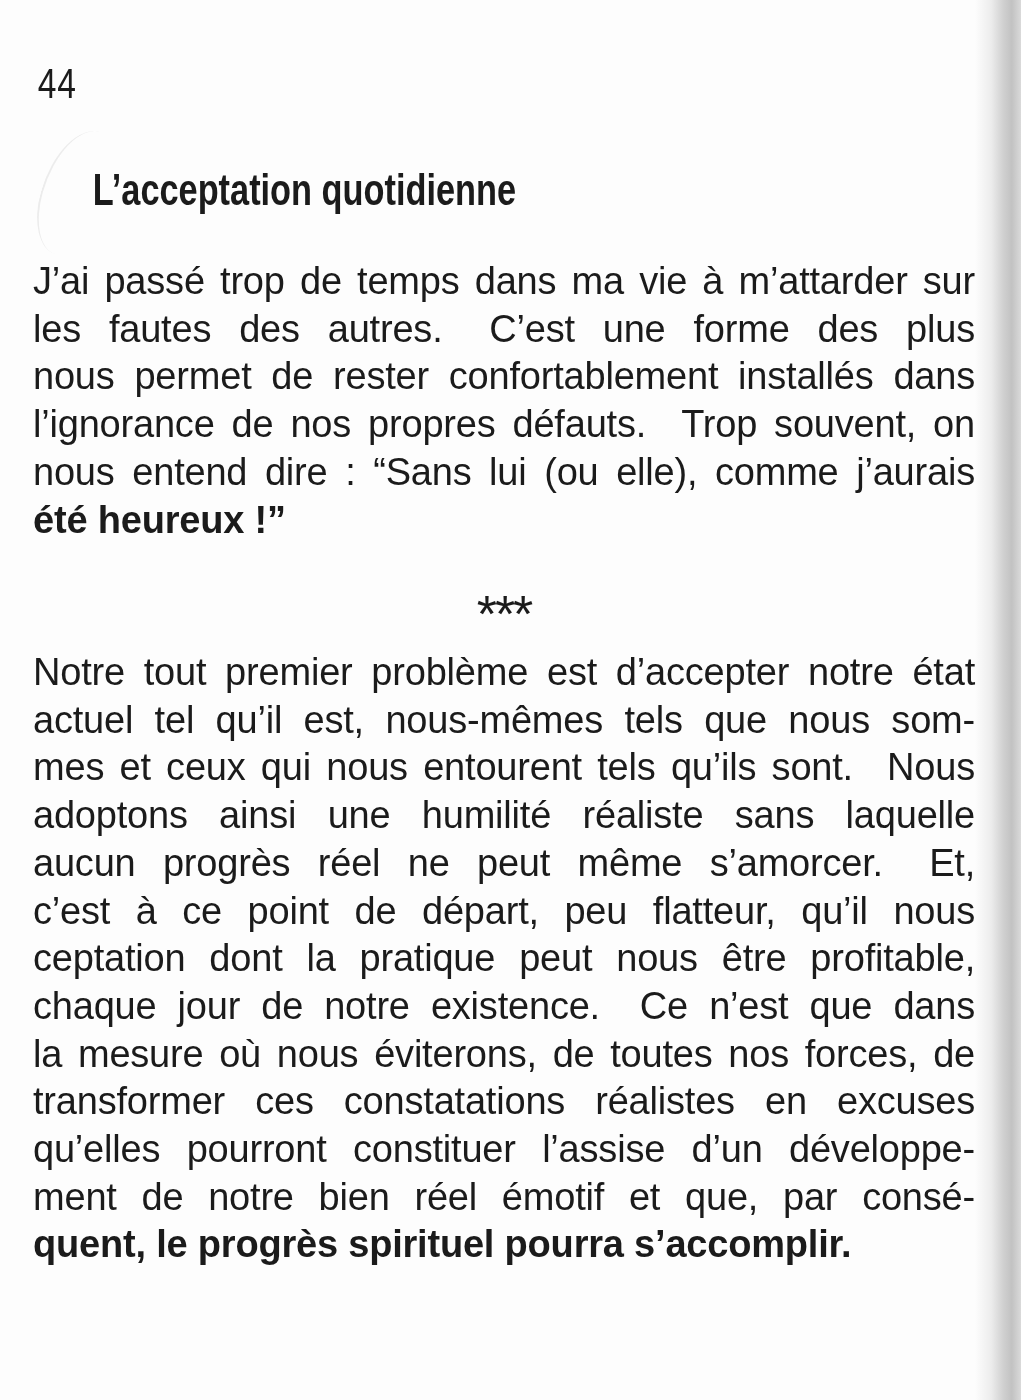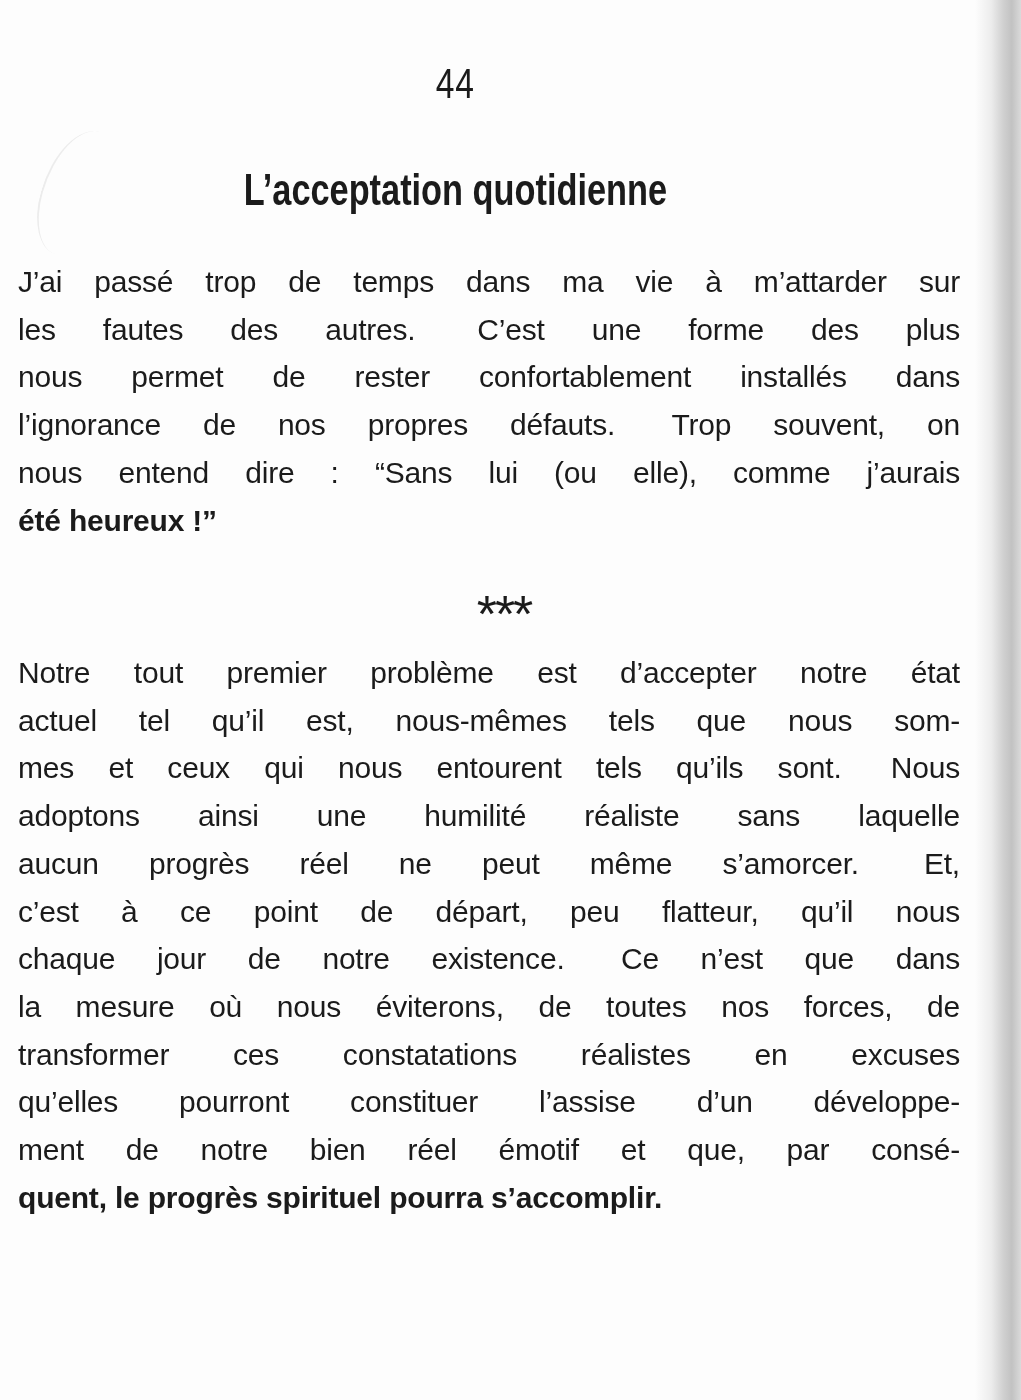--- a/index.html
+++ b/index.html
@@ -37,21 +37,20 @@
     border-left: 2px solid #ebebeb;
     border-radius: 60% 0 0 45%;
     transform: rotate(16deg);
     opacity: 0.9;
     pointer-events: none;
   }
   .head-col {
     position: absolute;
     left: 33px;
     width: 844px;
-    text-align: center;
   }
   .page-number-wrap { top: 62px; }
   .page-number-wrap span {
     display: inline-block;
     font-size: 42px;
     line-height: 44px;
     font-weight: 400;
     transform: scaleX(0.80);
     transform-origin: center;
     letter-spacing: 1px;
@@ -60,23 +59,23 @@
   .title-wrap span {
     display: inline-block;
     font-size: 44px;
     line-height: 48px;
     font-weight: 700;
     transform: scaleX(0.78);
     transform-origin: center;
   }
   .para {
     position: absolute;
-    left: 18px;
+    left: 33px;
     width: 942px;
-    font-size: 30px;
+    font-size: 38px;
     line-height: 47.7px;
     letter-spacing: -0.2px;
   }
   .para-1 { top: 258px; }
   .para-2 { top: 649px; }
   .line {
     text-align: justify;
     text-align-last: justify;
     white-space: normal;
   }
@@ -122,20 +121,21 @@
 
   <div class="separator">***</div>
 
   <div class="para para-2">
     <div class="line">Notre tout premier problème est d’accepter notre état</div>
     <div class="line">actuel tel qu’il est, nous-mêmes tels que nous som-</div>
     <div class="line">mes et ceux qui nous entourent tels qu’ils sont.  Nous</div>
     <div class="line">adoptons ainsi une humilité réaliste sans laquelle</div>
     <div class="line">aucun progrès réel ne peut même s’amorcer.  Et,</div>
     <div class="line">c’est à ce point de départ, peu flatteur, qu’il nous</div>
+    <div class="line">ceptation dont la pratique peut nous être profitable,</div>
     <div class="line">chaque jour de notre existence.  Ce n’est que dans</div>
     <div class="line">la mesure où nous éviterons, de toutes nos forces, de</div>
     <div class="line">transformer ces constatations réalistes en excuses</div>
     <div class="line">qu’elles pourront constituer l’assise d’un développe-</div>
     <div class="line">ment de notre bien réel émotif et que, par consé-</div>
     <div class="line last">quent, le progrès spirituel pourra s’accomplir.</div>
   </div>
 
   <div class="edge-shadow"></div>
 

